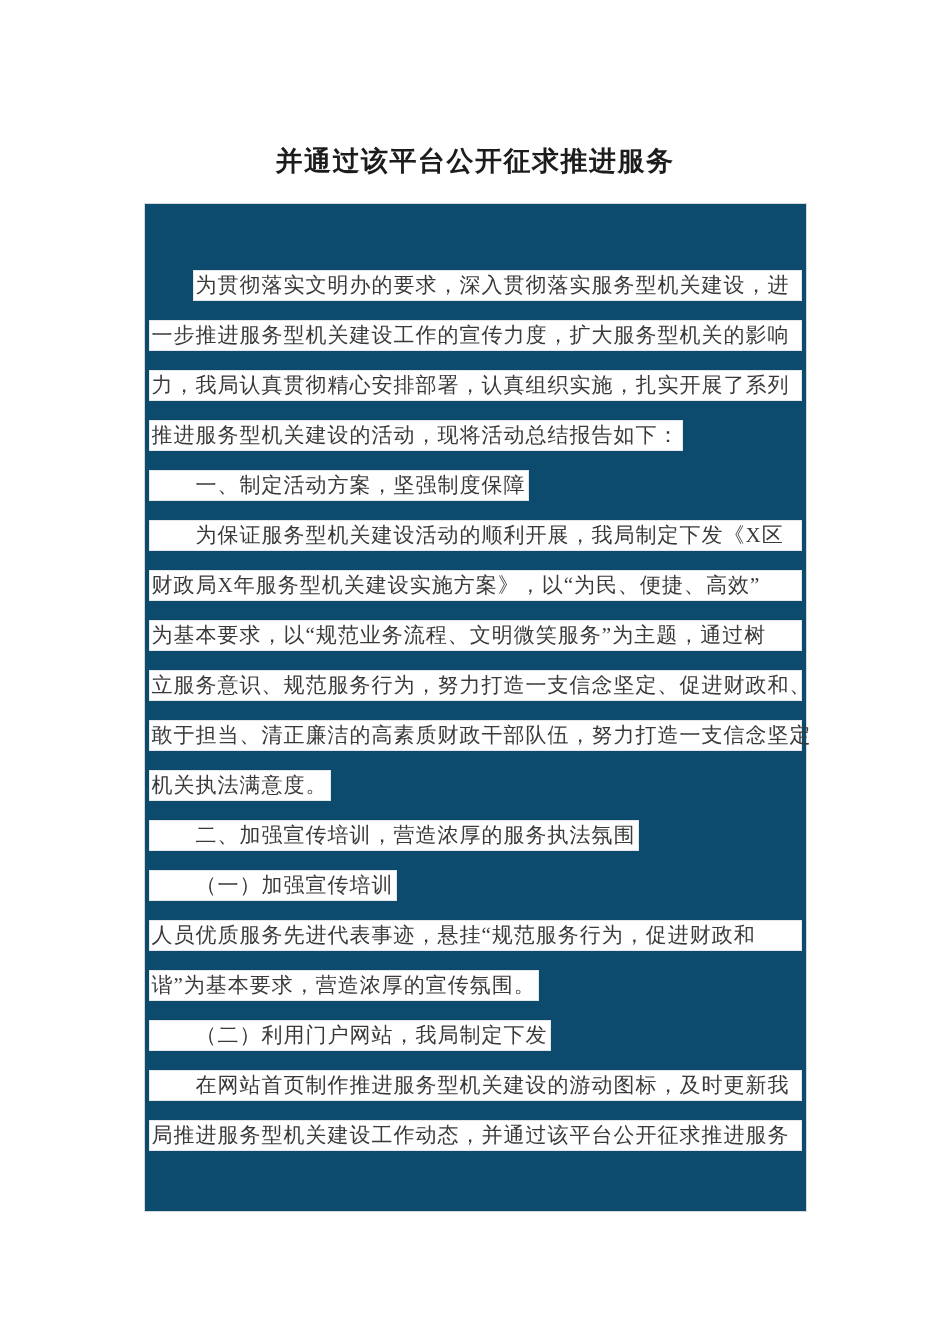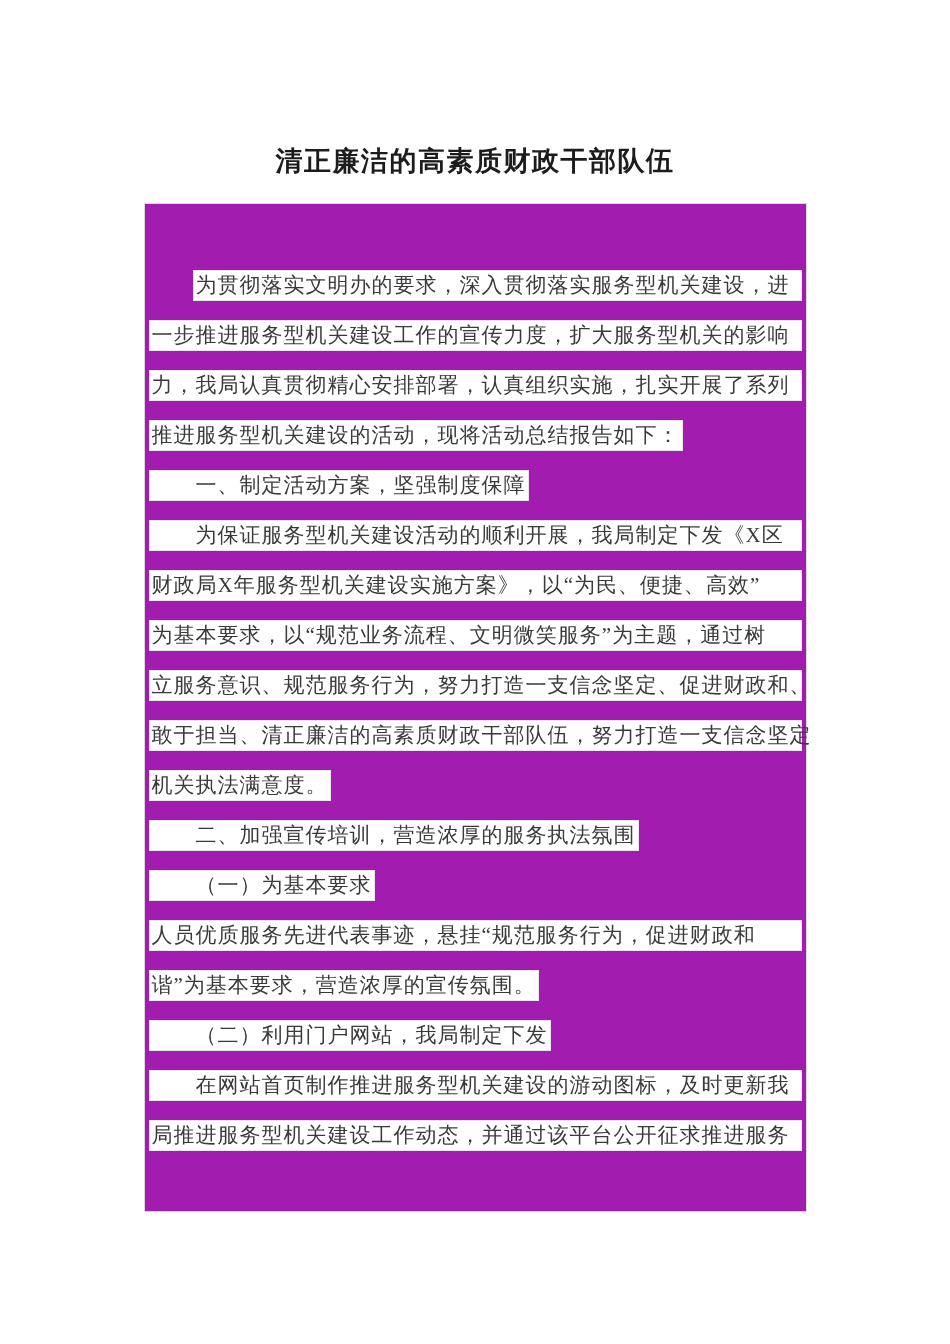--- a/index.html
+++ b/index.html
@@ -18,21 +18,21 @@
     font-size: 27px;
     line-height: 36px;
     font-weight: bold;
     color: #1c1c1c;
     letter-spacing: 1.5px;
   }
   .content-box {
     width: 663px;
     margin: 24px auto 0 auto;
     border: 1px solid #d8d8d8;
-    background: #a21caf;
+    background: #0c4a6e;
     padding: 66px 4px 14px 4px;
     min-height: 1009px;
   }
   .doc-line {
     margin-bottom: 19px;
     font-size: 21px;
     line-height: 25px;
     letter-spacing: 1px;
     color: #3a3a3a;
     min-height: 31px;
@@ -48,21 +48,21 @@
   .doc-line.full .run { display: block; width: 100%; }
   
   .doc-line.indent-in .run { padding-left: 46px; }
   
   .doc-line.indent-out .run { margin-left: 44px; }
   .doc-line.indent-out.full .run { width: calc(100% - 44px); }
 </style>
 </head>
 <body>
 
-<h1 class="doc-title">清正廉洁的高素质财政干部队伍</h1>
+<h1 class="doc-title">并通过该平台公开征求推进服务</h1>
 
 <div class="content-box">
   <div class="doc-line indent-out full">
       <span class="run">为贯彻落实文明办的要求，深入贯彻落实服务型机关建设，进</span>
     </div>
   <div class="doc-line full">
       <span class="run">一步推进服务型机关建设工作的宣传力度，扩大服务型机关的影响</span>
     </div>
   <div class="doc-line full">
       <span class="run">力，我局认真贯彻精心安排部署，认真组织实施，扎实开展了系列</span>
@@ -79,21 +79,21 @@
       <span class="run">为基本要求，以“规范业务流程、文明微笑服务”为主题，通过树</span>
     </div>
   <div class="doc-line full">
       <span class="run">立服务意识、规范服务行为，努力打造一支信念坚定、促进财政和、</span>
     </div>
   <div class="doc-line full">
       <span class="run">敢于担当、清正廉洁的高素质财政干部队伍，努力打造一支信念坚定</span>
     </div>
   <div class="doc-line"><span class="run">机关执法满意度。</span></div>
   <div class="doc-line indent-in"><span class="run">二、加强宣传培训，营造浓厚的服务执法氛围</span></div>
-  <div class="doc-line indent-in"><span class="run">（一）为基本要求</span></div>
+  <div class="doc-line indent-in"><span class="run">（一）加强宣传培训</span></div>
   <div class="doc-line full">
       <span class="run">人员优质服务先进代表事迹，悬挂“规范服务行为，促进财政和</span>
     </div>
   <div class="doc-line"><span class="run">谐”为基本要求，营造浓厚的宣传氛围。</span></div>
   <div class="doc-line indent-in"><span class="run">（二）利用门户网站，我局制定下发</span></div>
   <div class="doc-line indent-in full">
       <span class="run">在网站首页制作推进服务型机关建设的游动图标，及时更新我</span>
     </div>
   <div class="doc-line full">
       <span class="run">局推进服务型机关建设工作动态，并通过该平台公开征求推进服务</span>

